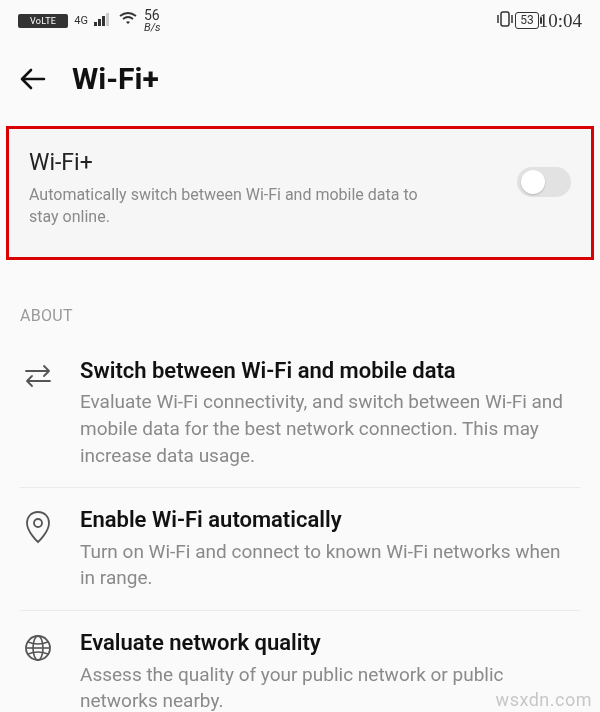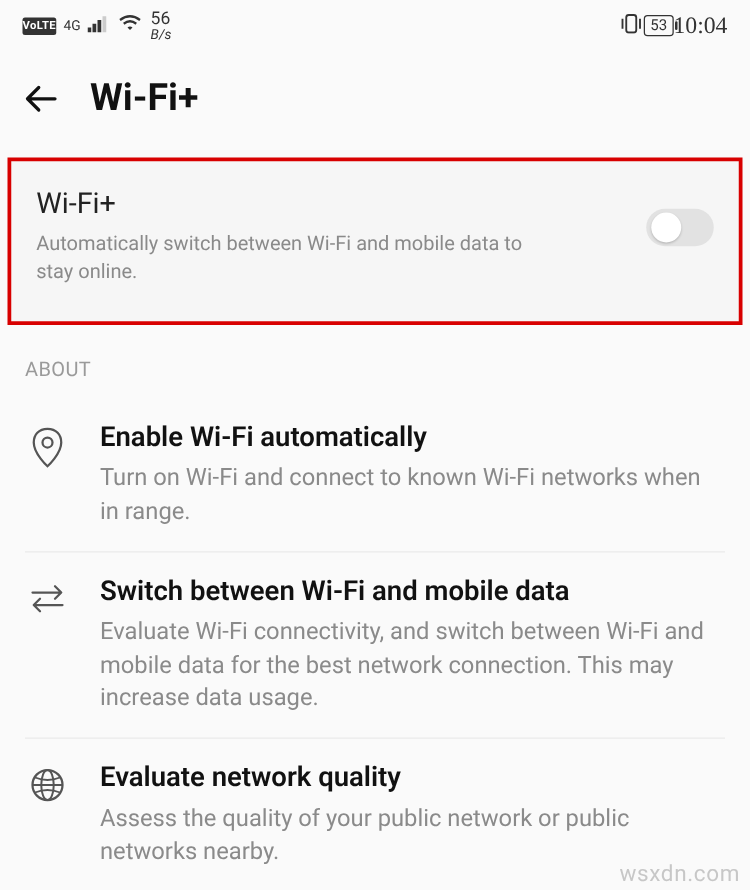--- a/index.html
+++ b/index.html
@@ -20,22 +20,22 @@
       font-size: 15px;
       color: #333;
       background: #fafafa;
     }
     .status-left { display: flex; align-items: center; gap: 6px; }
     .status-right { display: flex; align-items: center; gap: 0; }
     .volte-badge {
       background: #333;
       color: #fff;
       font-size: 9px;
-      font-weight: bold;
-      padding: 2px 0;
+      font-weight: normal;
+      padding: 2px 12px;
       border-radius: 2px;
       letter-spacing: 0.3px;
     }
     .net-speed { font-size: 13px; line-height: 1; }
     .net-speed .num { font-size: 14px; }
     .net-speed .unit { font-size: 11px; display:block;font-style:italic; }
     .batt-box {
       border: 1.5px solid #333;
       border-radius: 3px;
       padding: 0 4px;
@@ -74,20 +74,21 @@
       margin-top: 18px; flex-shrink:0;
     }
     .toggle-knob {
       position:absolute; top:3px; left:4px;
       width:24px; height:24px; border-radius:50%;
       background:#fff; box-shadow:0 1px 2px rgba(0,0,0,0.2);
     }
     .section-label {
       font-size: 16px; color:#9a9a9a; padding: 26px 20px 14px 20px;
       letter-spacing: 0.3px;
+      margin-top: 20px;
     }
     .list { padding: 0 20px; }
     .list-item {
       display: flex; gap: 24px; align-items:flex-start;
       padding: 18px 0;
       border-top: 1px solid #eaeaea;
     }
     .list-item:first-child { border-top: none; }
     .item-icon {
       width: 36px; flex-shrink:0;
@@ -160,41 +161,41 @@
     <div class="toggle-knob"></div>
   </div>
 </div>
 
 <div class="section-label">ABOUT</div>
 
 <div class="list">
 
   <div class="list-item">
     <div class="item-icon">
+      <svg width="32" height="28" viewBox="0 0 32 28">
+          <path d="M4 10 H26 M22 5 L27 10 L22 15" stroke="#555" stroke-width="1.8" fill="none" stroke-linecap="round" stroke-linejoin="round"></path>
+          <path d="M28 20 H6 M10 15 L5 20 L10 25" stroke="#555" stroke-width="1.8" fill="none" stroke-linecap="round" stroke-linejoin="round"></path>
+        </svg>
+    </div>
+    <div class="item-body">
+      <div class="item-title">Switch between Wi-Fi and mobile data</div>
+      <div class="item-desc">Evaluate Wi-Fi connectivity, and switch between Wi-Fi and mobile data for the best network connection. This may increase data usage.</div>
+    </div>
+  </div>
+
+  <div class="list-item">
+    <div class="item-icon">
       <svg width="28" height="34" viewBox="0 0 28 34">
           <path d="M14 2 C7 2 3 7 3 13 C3 22 14 32 14 32 C14 32 25 22 25 13 C25 7 21 2 14 2 Z" stroke="#555" stroke-width="1.8" fill="none"></path>
           <circle cx="14" cy="13" r="4" stroke="#555" stroke-width="1.8" fill="none"></circle>
         </svg>
     </div>
     <div class="item-body">
       <div class="item-title">Enable Wi-Fi automatically</div>
       <div class="item-desc">Turn on Wi-Fi and connect to known Wi-Fi networks when in range.</div>
-    </div>
-  </div>
-
-  <div class="list-item">
-    <div class="item-icon">
-      <svg width="32" height="28" viewBox="0 0 32 28">
-          <path d="M4 10 H26 M22 5 L27 10 L22 15" stroke="#555" stroke-width="1.8" fill="none" stroke-linecap="round" stroke-linejoin="round"></path>
-          <path d="M28 20 H6 M10 15 L5 20 L10 25" stroke="#555" stroke-width="1.8" fill="none" stroke-linecap="round" stroke-linejoin="round"></path>
-        </svg>
-    </div>
-    <div class="item-body">
-      <div class="item-title">Switch between Wi-Fi and mobile data</div>
-      <div class="item-desc">Evaluate Wi-Fi connectivity, and switch between Wi-Fi and mobile data for the best network connection. This may increase data usage.</div>
     </div>
   </div>
 
   <div class="list-item">
     <div class="item-icon">
       <svg width="30" height="30" viewBox="0 0 30 30">
           <circle cx="15" cy="15" r="12" stroke="#555" stroke-width="1.8" fill="none"></circle>
           <ellipse cx="15" cy="15" rx="5" ry="12" stroke="#555" stroke-width="1.6" fill="none"></ellipse>
           <line x1="3" y1="15" x2="27" y2="15" stroke="#555" stroke-width="1.6"></line>
           <path d="M5 9 Q15 13 25 9 M5 21 Q15 17 25 21" stroke="#555" stroke-width="1.4" fill="none"></path>

